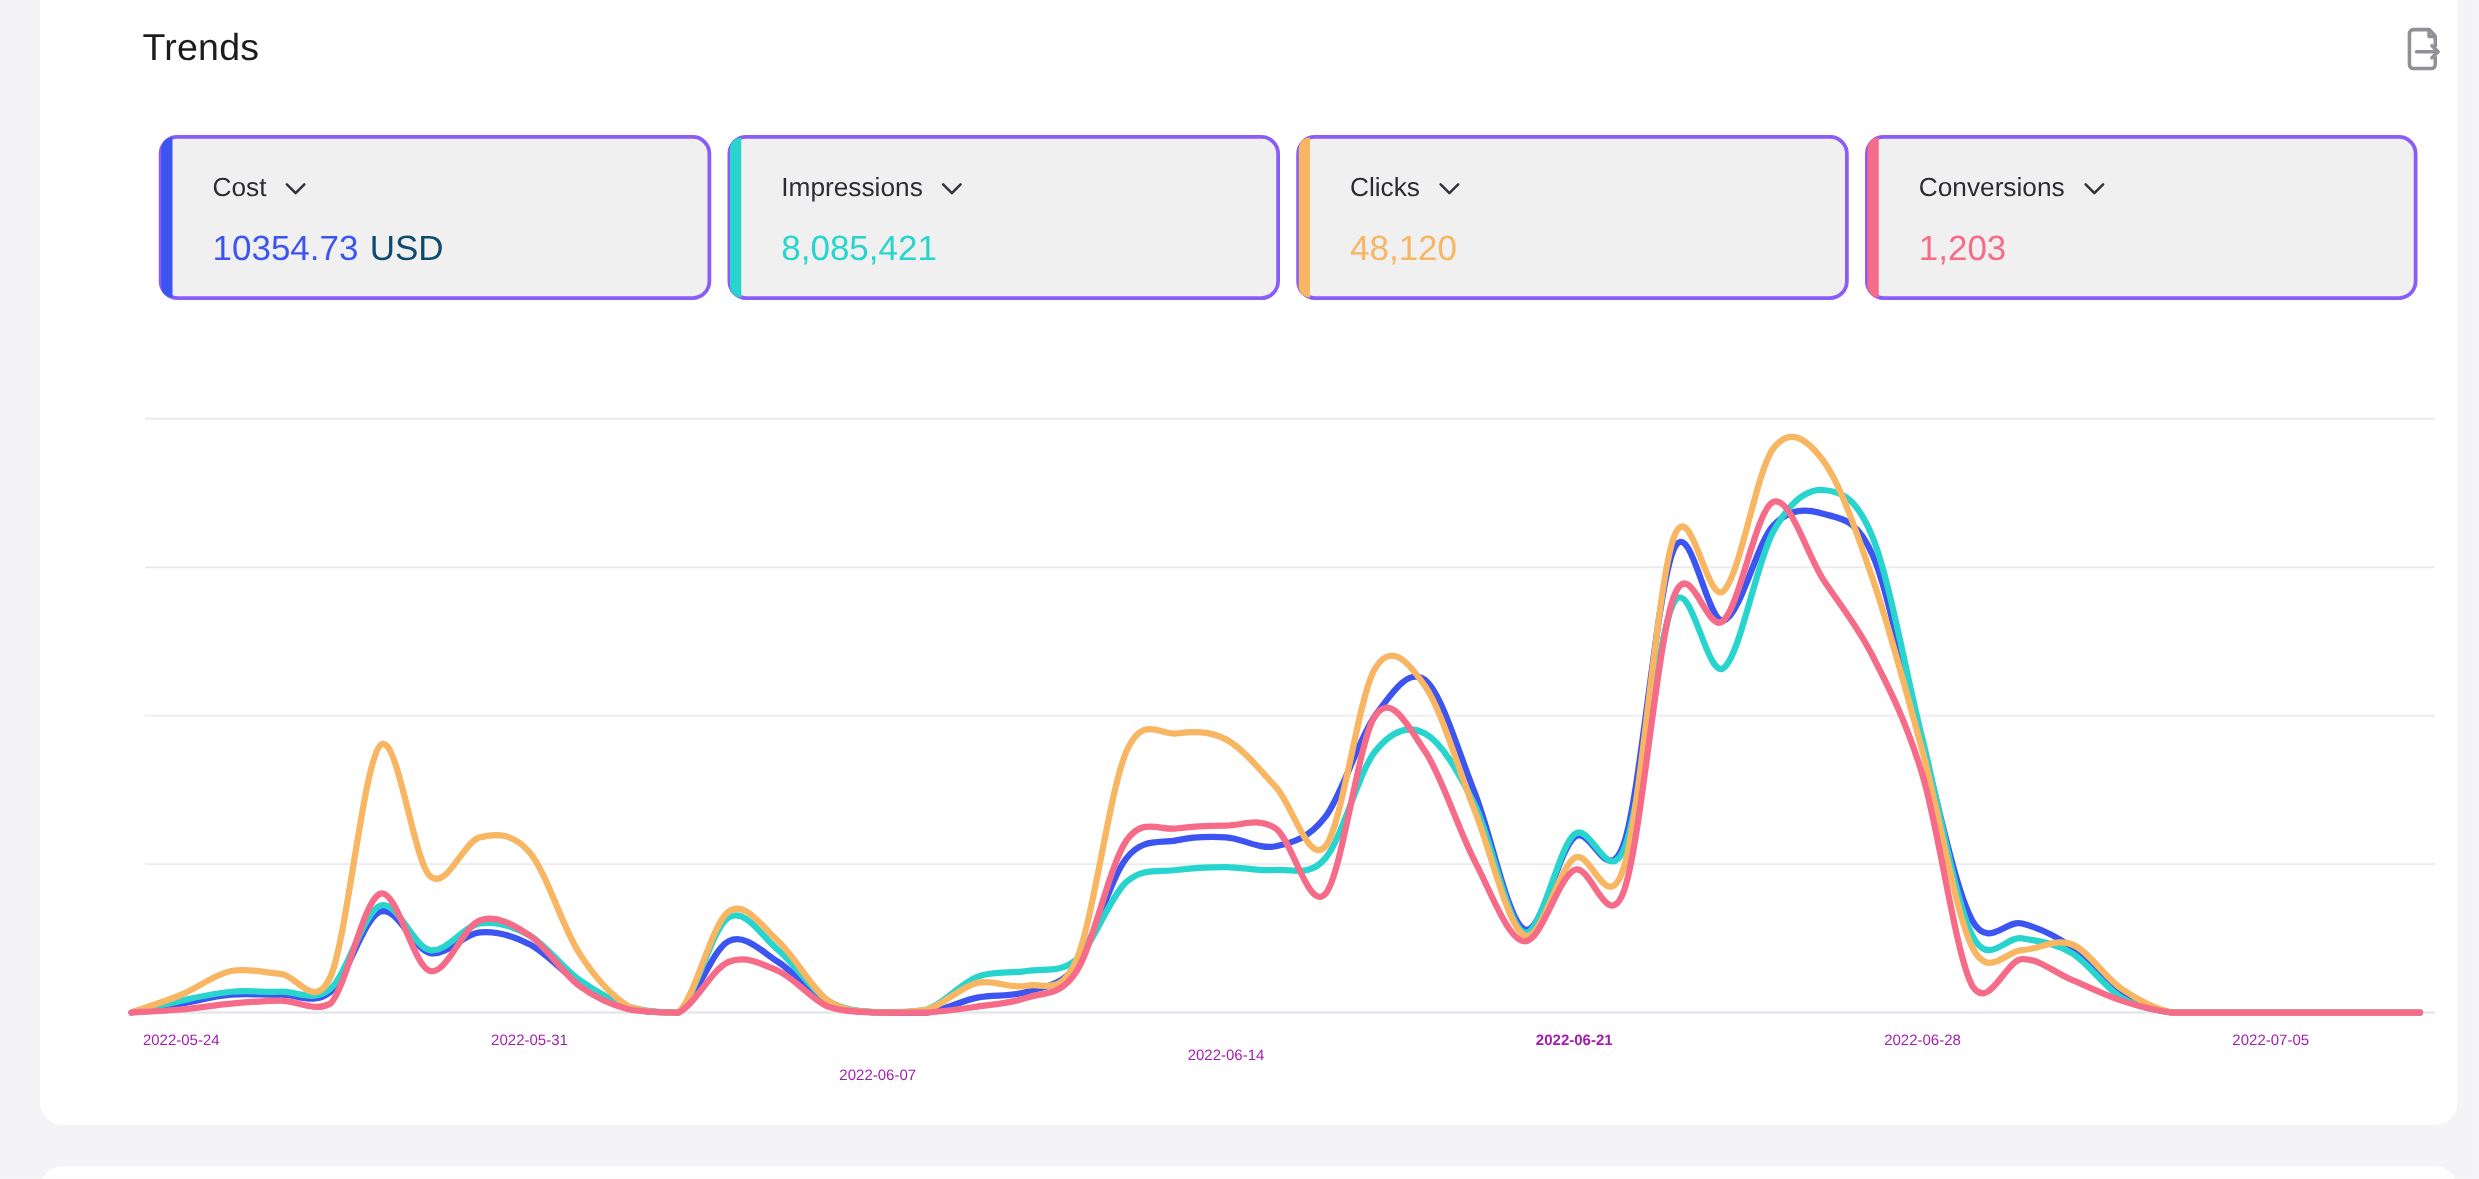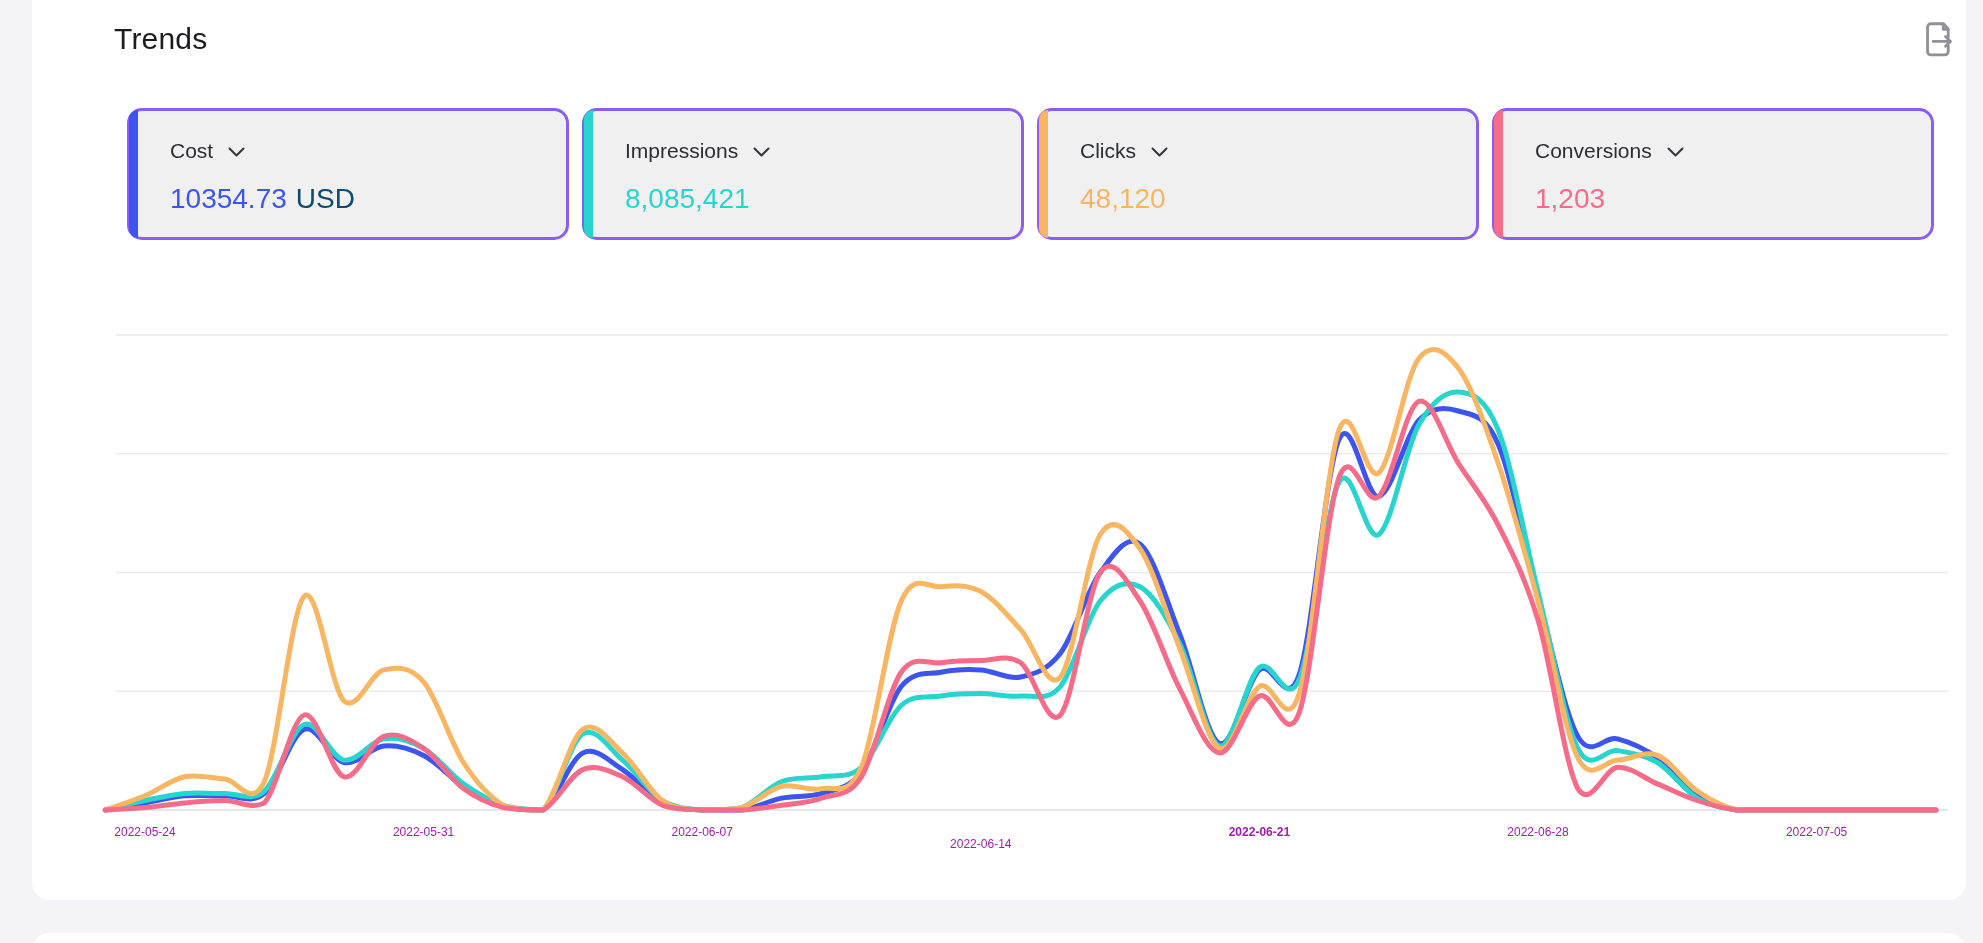--- a/index.html
+++ b/index.html
@@ -141,21 +141,21 @@
         <line x1="16" x2="1848" y1="181.75" y2="181.75" class="gridline"></line>
         <line x1="16" x2="1848" y1="63" y2="63" class="gridline"></line>
         <path d="M5.2,538.0C11.8,536.8 31.7,533.3 45.0,530.9C58.3,528.5 71.5,524.9 84.8,523.8C98.1,522.6 111.3,524.1 124.6,523.8C137.9,523.4 151.1,532.5 164.4,521.4C177.7,510.3 190.9,462.4 204.2,457.3C217.5,452.1 230.7,487.7 244.0,490.5C257.3,493.3 270.5,475.1 283.8,473.9C297.1,472.7 310.3,476.6 323.6,483.4C336.9,490.1 350.1,505.8 363.4,514.3C376.7,522.7 389.9,530.2 403.2,534.2C416.5,538.0 429.7,538.0 443.0,538.0C456.3,529.1 469.5,487.7 482.8,481.0C496.1,474.3 509.3,489.3 522.6,497.6C535.9,505.9 549.1,524.1 562.4,530.9C575.7,537.6 588.9,536.8 602.2,538.0C615.5,538.0 628.7,538.0 642.0,538.0C655.3,536.0 668.5,528.9 681.8,526.1C695.1,523.4 708.3,525.7 721.6,521.4C734.9,517.0 748.1,517.8 761.4,500.0C774.7,482.2 787.9,431.1 801.2,414.5C814.5,397.9 827.7,403.0 841.0,400.3C854.3,397.5 867.5,397.1 880.8,397.9C894.1,398.7 907.3,407.8 920.6,405.0C933.9,402.2 947.1,398.7 960.4,381.3C973.7,363.8 986.9,318.7 1000.2,300.5C1013.5,282.3 1026.7,261.7 1040.0,272.0C1053.3,282.3 1066.5,329.0 1079.8,362.3C1093.1,395.5 1106.3,465.6 1119.6,471.5C1132.9,477.4 1146.1,409.4 1159.4,397.9C1172.7,386.4 1185.9,441.0 1199.2,402.6C1212.5,364.2 1225.7,197.2 1239.0,167.5C1252.3,137.8 1265.5,227.7 1278.8,224.5C1292.1,221.3 1305.3,162.8 1318.6,148.5C1331.9,134.3 1345.1,135.0 1358.4,139.0C1371.7,143.0 1384.9,141.4 1398.2,172.3C1411.5,203.1 1424.7,275.6 1438.0,324.3C1451.3,372.9 1464.5,440.6 1477.8,464.4C1491.1,488.1 1504.3,463.2 1517.6,466.8C1530.9,470.3 1544.1,476.3 1557.4,485.8C1570.7,495.3 1583.9,515.0 1597.2,523.8C1610.5,532.5 1623.7,535.6 1637.0,538.0C1650.3,538.0 1663.5,538.0 1676.8,538.0C1690.1,538.0 1703.3,538.0 1716.6,538.0C1729.9,538.0 1743.1,538.0 1756.4,538.0C1769.7,538.0 1782.9,538.0 1796.2,538.0C1809.5,538.0 1829.4,538.0 1836.0,538.0" class="series-path" stroke="#3C55F0"></path>
         <path d="M5.2,538.0C11.8,536.4 31.7,531.3 45.0,528.5C58.3,525.7 71.5,522.6 84.8,521.4C98.1,520.2 111.3,521.8 124.6,521.4C137.9,521.0 151.1,530.5 164.4,519.0C177.7,507.5 190.9,457.6 204.2,452.5C217.5,447.4 230.7,485.8 244.0,488.1C257.3,490.5 270.5,468.7 283.8,466.8C297.1,464.8 310.3,468.7 323.6,476.3C336.9,483.8 350.1,502.4 363.4,511.9C376.7,521.4 389.9,528.9 403.2,533.3C416.5,537.6 429.7,538.0 443.0,538.0C456.3,526.1 469.5,470.3 482.8,462.0C496.1,453.7 509.3,477.0 522.6,488.1C535.9,499.2 549.1,520.2 562.4,528.5C575.7,536.8 588.9,536.8 602.2,538.0C615.5,538.0 628.7,538.0 642.0,535.6C655.3,530.9 668.5,514.6 681.8,509.5C695.1,504.4 708.3,507.1 721.6,504.8C734.9,502.4 748.1,507.1 761.4,495.3C774.7,483.4 787.9,445.4 801.2,433.5C814.5,421.6 827.7,426.0 841.0,424.0C854.3,422.0 867.5,421.6 880.8,421.6C894.1,421.6 907.3,425.2 920.6,424.0C933.9,422.8 947.1,430.3 960.4,414.5C973.7,398.7 986.9,345.6 1000.2,329.0C1013.5,312.4 1026.7,307.6 1040.0,314.8C1053.3,321.9 1066.5,345.2 1079.8,371.8C1093.1,398.3 1106.3,469.9 1119.6,473.9C1132.9,477.8 1146.1,406.6 1159.4,395.5C1172.7,384.4 1185.9,438.3 1199.2,407.4C1212.5,376.5 1225.7,234.4 1239.0,210.3C1252.3,186.1 1265.5,272.0 1278.8,262.5C1292.1,253.0 1305.3,177.0 1318.6,153.3C1331.9,129.5 1345.1,119.2 1358.4,120.0C1371.7,120.8 1384.9,124.8 1398.2,158.0C1411.5,191.3 1424.7,266.5 1438.0,319.5C1451.3,372.5 1464.5,449.7 1477.8,476.3C1491.1,502.8 1504.3,476.3 1517.6,478.6C1530.9,481.0 1544.1,482.6 1557.4,490.5C1570.7,498.4 1583.9,518.2 1597.2,526.1C1610.5,534.0 1623.7,536.0 1637.0,538.0C1650.3,538.0 1663.5,538.0 1676.8,538.0C1690.1,538.0 1703.3,538.0 1716.6,538.0C1729.9,538.0 1743.1,538.0 1756.4,538.0C1769.7,538.0 1782.9,538.0 1796.2,538.0C1809.5,538.0 1829.4,538.0 1836.0,538.0" class="series-path" stroke="#27D5CE"></path>
         <path d="M5.2,538.0C11.8,535.6 31.7,529.3 45.0,523.8C58.3,518.2 71.5,507.5 84.8,504.8C98.1,502.0 111.3,506.3 124.6,507.1C137.9,507.9 151.1,538.0 164.4,509.5C177.7,479.0 190.9,337.7 204.2,324.3C217.5,310.8 230.7,416.5 244.0,428.8C257.3,441.0 270.5,401.0 283.8,397.9C297.1,394.7 310.3,394.3 323.6,409.8C336.9,425.2 350.1,469.9 363.4,490.5C376.7,511.1 389.9,525.3 403.2,533.3C416.5,538.0 429.7,538.0 443.0,538.0C456.3,525.3 469.5,466.8 482.8,457.3C496.1,447.8 509.3,469.1 522.6,481.0C535.9,492.9 549.1,519.0 562.4,528.5C575.7,538.0 588.9,536.8 602.2,538.0C615.5,538.0 628.7,538.0 642.0,535.6C655.3,531.7 668.5,517.4 681.8,514.3C695.1,511.1 708.3,519.8 721.6,516.6C734.9,513.5 748.1,526.5 761.4,495.3C774.7,464.0 787.9,359.1 801.2,329.0C814.5,298.9 827.7,316.3 841.0,314.8C854.3,313.2 867.5,312.4 880.8,319.5C894.1,326.6 907.3,343.3 920.6,357.5C933.9,371.8 947.1,420.8 960.4,405.0C973.7,389.2 986.9,283.9 1000.2,262.5C1013.5,241.1 1026.7,257.8 1040.0,276.8C1053.3,295.8 1066.5,343.3 1079.8,376.5C1093.1,409.8 1106.3,469.9 1119.6,476.3C1132.9,482.6 1146.1,423.6 1159.4,414.5C1172.7,405.4 1185.9,464.4 1199.2,421.6C1212.5,378.9 1225.7,194.8 1239.0,158.0C1252.3,121.2 1265.5,212.6 1278.8,200.8C1292.1,188.9 1305.3,104.2 1318.6,86.8C1331.9,69.3 1345.1,78.8 1358.4,96.3C1371.7,113.7 1384.9,152.5 1398.2,191.3C1411.5,230.0 1424.7,279.9 1438.0,329.0C1451.3,378.1 1464.5,459.2 1477.8,485.8C1491.1,512.3 1504.3,488.5 1517.6,488.1C1530.9,487.7 1544.1,478.2 1557.4,483.4C1570.7,488.5 1583.9,509.9 1597.2,519.0C1610.5,528.1 1623.7,534.8 1637.0,538.0C1650.3,538.0 1663.5,538.0 1676.8,538.0C1690.1,538.0 1703.3,538.0 1716.6,538.0C1729.9,538.0 1743.1,538.0 1756.4,538.0C1769.7,538.0 1782.9,538.0 1796.2,538.0C1809.5,538.0 1829.4,538.0 1836.0,538.0" class="series-path" stroke="#F8B562"></path>
         <path d="M5.2,538.0C11.8,537.6 31.7,536.8 45.0,535.6C58.3,534.4 71.5,532.1 84.8,530.9C98.1,529.7 111.3,528.5 124.6,528.5C137.9,528.5 151.1,538.0 164.4,530.9C177.7,516.6 190.9,447.4 204.2,443.0C217.5,438.6 230.7,501.2 244.0,504.8C257.3,508.3 270.5,469.1 283.8,464.4C297.1,459.6 310.3,467.5 323.6,476.3C336.9,485.0 350.1,506.7 363.4,516.6C376.7,526.5 389.9,532.1 403.2,535.6C416.5,538.0 429.7,538.0 443.0,538.0C456.3,531.7 469.5,503.2 482.8,497.6C496.1,492.1 509.3,498.8 522.6,504.8C535.9,510.7 549.1,527.7 562.4,533.3C575.7,538.0 588.9,537.2 602.2,538.0C615.5,538.0 628.7,538.0 642.0,538.0C655.3,537.2 668.5,535.2 681.8,533.3C695.1,531.3 708.3,530.9 721.6,526.1C734.9,521.4 748.1,525.7 761.4,504.8C774.7,483.8 787.9,419.3 801.2,400.3C814.5,381.3 827.7,392.7 841.0,390.8C854.3,388.8 867.5,388.4 880.8,388.4C894.1,388.4 907.3,381.6 920.6,390.8C933.9,399.9 947.1,458.0 960.4,443.0C973.7,428.0 986.9,319.5 1000.2,300.5C1013.5,281.5 1026.7,309.6 1040.0,329.0C1053.3,348.4 1066.5,391.5 1079.8,416.9C1093.1,442.2 1106.3,479.8 1119.6,481.0C1132.9,482.2 1146.1,430.7 1159.4,424.0C1172.7,417.3 1185.9,477.0 1199.2,440.6C1212.5,404.2 1225.7,241.5 1239.0,205.5C1252.3,169.5 1265.5,237.2 1278.8,224.5C1292.1,211.8 1305.3,135.0 1318.6,129.5C1331.9,124.0 1345.1,170.7 1358.4,191.3C1371.7,211.8 1384.9,226.9 1398.2,253.0C1411.5,279.1 1424.7,304.1 1438.0,348.0C1451.3,391.9 1464.5,492.1 1477.8,516.6C1491.1,538.0 1504.3,496.0 1517.6,495.3C1530.9,494.5 1544.1,506.3 1557.4,511.9C1570.7,517.4 1583.9,524.1 1597.2,528.5C1610.5,532.9 1623.7,536.4 1637.0,538.0C1650.3,538.0 1663.5,538.0 1676.8,538.0C1690.1,538.0 1703.3,538.0 1716.6,538.0C1729.9,538.0 1743.1,538.0 1756.4,538.0C1769.7,538.0 1782.9,538.0 1796.2,538.0C1809.5,538.0 1829.4,538.0 1836.0,538.0" class="series-path" stroke="#F56B88"></path>
       </svg>
     <div id="x-ticks">
         <span class="x-tick" style="left: 45px;">2022-05-24</span>
         <span class="x-tick" style="left: 323.6px;">2022-05-31</span>
-        <span class="x-tick" style="left: 602.2px;">2022-06-07</span>
+        <span class="x-tick" style="left: 602.2px; margin-top: 28px;">2022-06-07</span>
         <span class="x-tick" style="left: 880.8px; margin-top: 12px;">2022-06-14</span>
         <span class="x-tick" style="left: 1159.4px; font-weight: bold;">2022-06-21</span>
         <span class="x-tick" style="left: 1438px;">2022-06-28</span>
         <span class="x-tick" style="left: 1716.6px;">2022-07-05</span>
       </div>
   </div>
 </div>
 
 <div class="bottom-card"></div>
 

